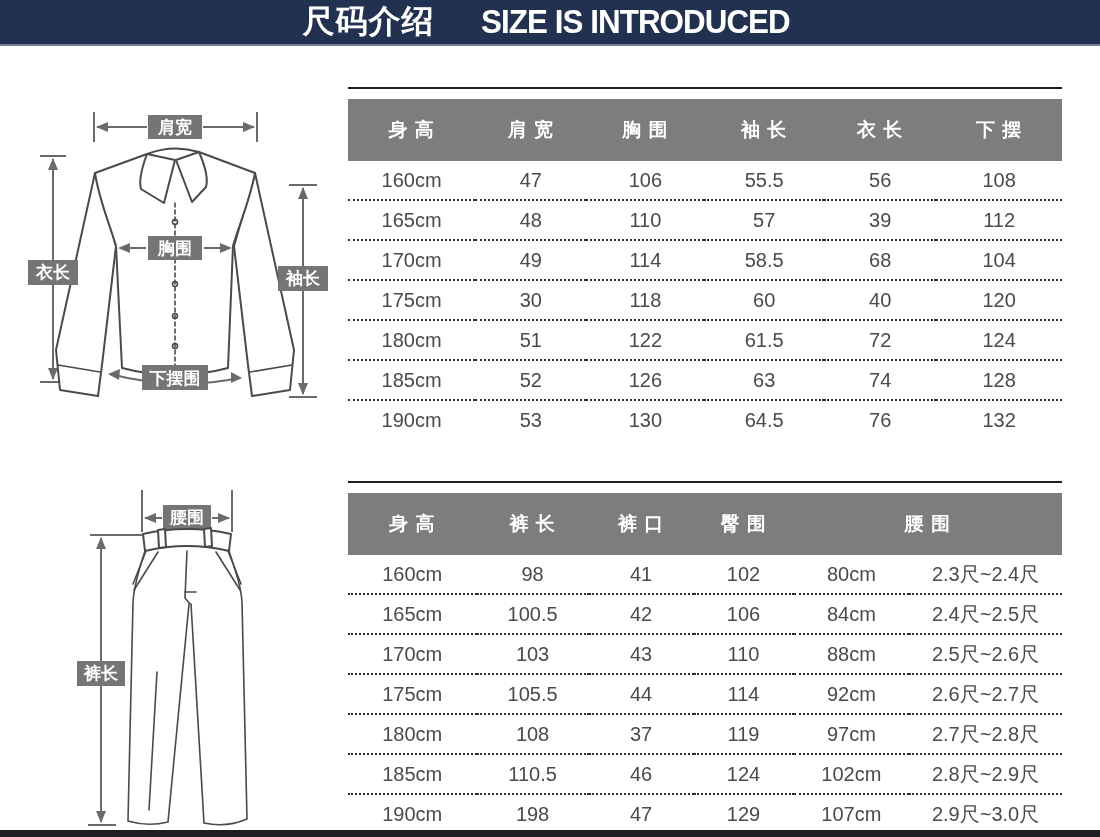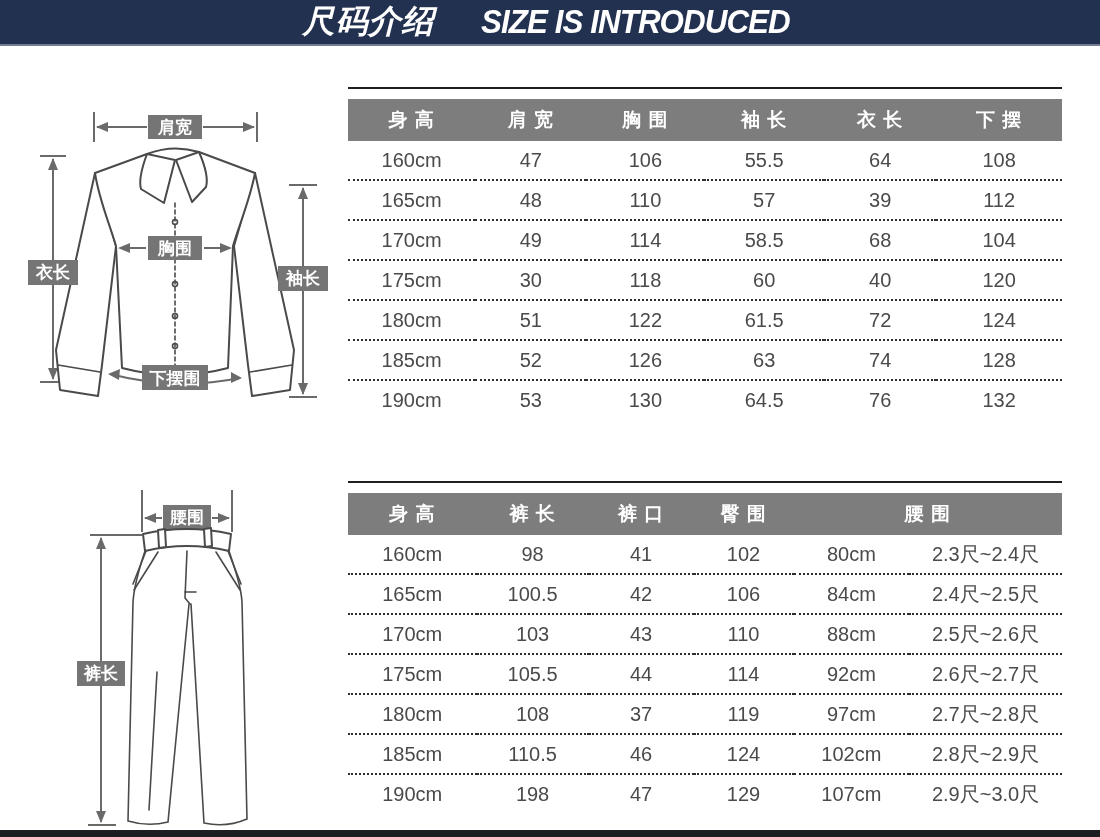--- a/index.html
+++ b/index.html
@@ -6,31 +6,30 @@
   body{
     width:1100px;height:837px;position:relative;background:#ffffff;
     font-family:"Liberation Sans","DejaVu Sans",sans-serif;overflow:hidden;
   }
   
   .banner{
     position:absolute;left:0;top:0;width:1100px;height:44px;
     background:#233150;border-bottom:2px solid #747c92;
     display:flex;align-items:center;justify-content:center;gap:38px;
     color:#ffffff;
-    font-style:italic;
   }
   .banner .zh{font-size:32px;font-weight:700;letter-spacing:1px;}
   .banner .en{font-size:33px;font-weight:700;letter-spacing:-1px;display:inline-block;transform:scaleX(.95);}
   
   .size-table{position:absolute;width:714px;}
   .table-topline{border-top:2px solid #1f1f1f;margin-bottom:10px;}
   table{width:100%;border-collapse:collapse;table-layout:fixed;}
   th{
     background:#7d7d7d;color:#ffffff;font-size:19px;font-weight:700;
-    letter-spacing:1px;height:34px;text-align:center;padding:4px;
+    letter-spacing:1px;height:34px;text-align:center;padding:14px;
   }
   td{
     color:#4a4a4a;font-size:20px;height:38px;text-align:center;padding:0;
     border-bottom:2px dotted #2e2e2e;
   }
   tr:last-child td{border-bottom:none;}
   
   .diagram{position:absolute;}
   .diagram text{font-size:17px;font-weight:700;fill:#ffffff;text-anchor:middle;}
   .lbl{fill:#757575;}
@@ -187,21 +186,21 @@
         <th>衣 长</th>
         <th>下 摆</th>
       </tr>
     </thead>
     <tbody>
       <tr>
         <td>160cm</td>
           <td>47</td>
           <td>106</td>
           <td>55.5</td>
-          <td>64</td>
+          <td>56</td>
           <td>108</td>
       </tr>
       <tr>
         <td>165cm</td>
           <td>48</td>
           <td>110</td>
           <td>57</td>
           <td>39</td>
           <td>112</td>
       </tr>

